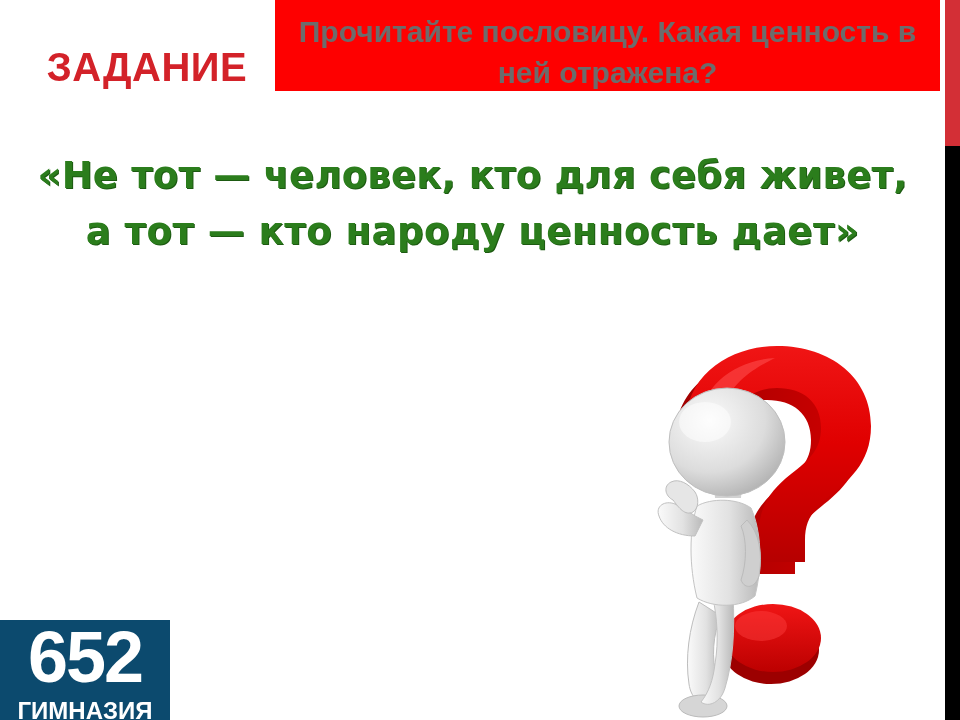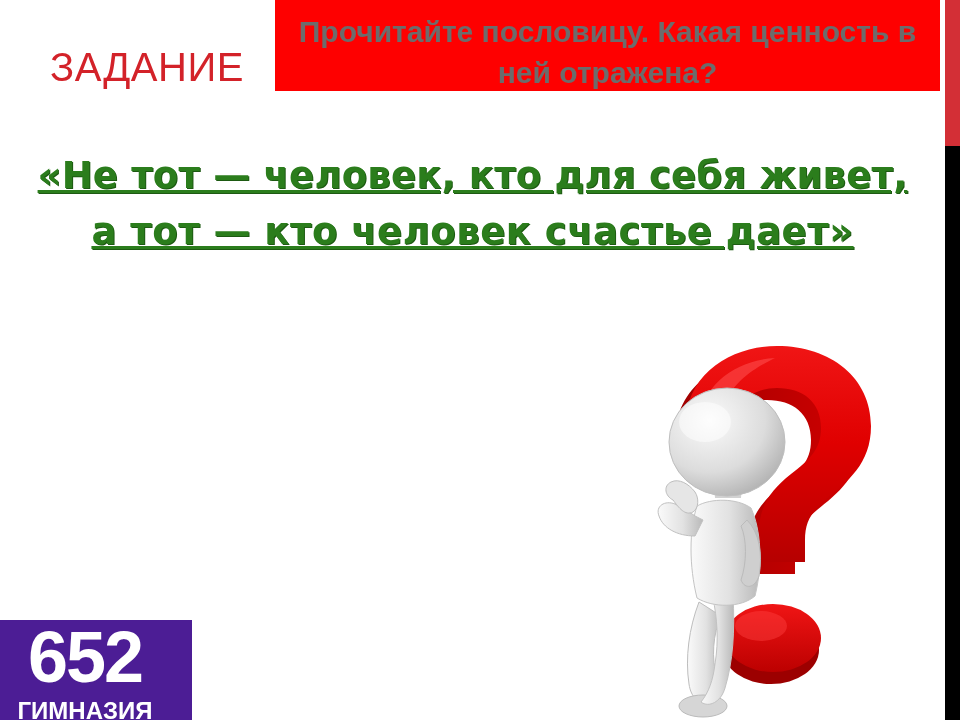--- a/index.html
+++ b/index.html
@@ -38,21 +38,21 @@
   }
 
   
   .title-word {
     position: absolute;
     left: 16px;
     top: 44px;
     width: 262px;
     text-align: center;
     font-size: 40px;
-    font-weight: normal;
+    font-weight: bold;
     letter-spacing: 0.5px;
     color: #D32229;
     line-height: 46px;
     white-space: nowrap;
   }
 
   
   .banner {
     position: absolute;
     left: 275px;
@@ -83,35 +83,33 @@
     top: 148px;
     width: 945px;
     text-align: center;
     color: #2B7D1C;
     font-family: "DejaVu Sans", sans-serif;
     font-size: 37px;
     font-weight: bold;
     line-height: 56px;
     letter-spacing: 0.5px;
     text-shadow: 1px 1px 0 #1d5a12;
-    text-decoration: underline;
   }
   .proverb .line { display: block; white-space: nowrap; }
   .proverb .line1 { letter-spacing: 0.2px; }
 
   
   .logo {
     position: absolute;
     left: 0;
     top: 620px;
     width: 170px;
     height: 100px;
-    background: #4c1d95;
+    background: #0c4a6e;
     overflow: hidden;
-    padding-left: 22px;
   }
   .logo-number {
     position: absolute;
     left: 0;
     top: -6px;
     width: 170px;
     text-align: center;
     color: #FFFFFF;
     font-size: 72px;
     font-weight: bold;
@@ -153,21 +151,21 @@
 
   <div class="banner">
     <div class="banner-text">
       <span>Прочитайте пословицу. Какая</span>
       <span>ценность в ней отражена?</span>
     </div>
   </div>
 
   <div class="proverb">
     <span class="line line1">«Не тот — человек, кто для себя живет,</span>
-    <span class="line line2">а тот — кто человек счастье дает»</span>
+    <span class="line line2">а тот — кто народу ценность дает»</span>
   </div>
 
   <div class="illustration">
     <svg width="290" height="380" viewBox="0 0 290 380" xmlns="http://www.w3.org/2000/svg">
       <defs>
         <linearGradient id="qmTop" x1="0" y1="0" x2="0" y2="1">
           <stop offset="0%" stop-color="#F01515"></stop>
           <stop offset="45%" stop-color="#E00000"></stop>
           <stop offset="100%" stop-color="#B60000"></stop>
         </linearGradient>

